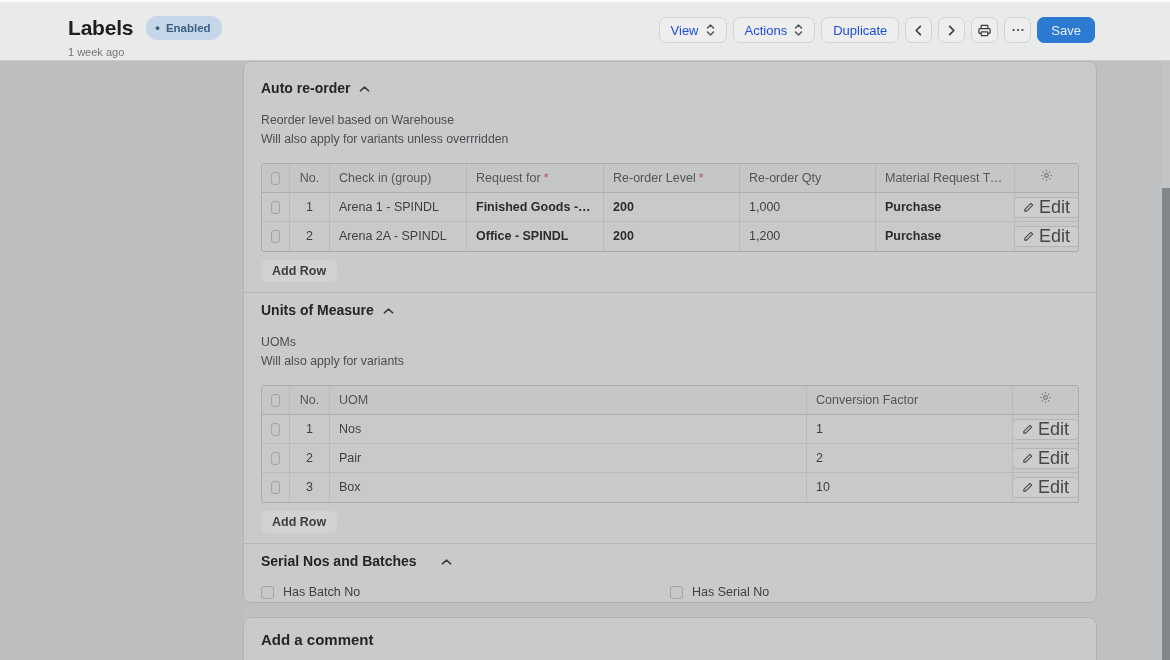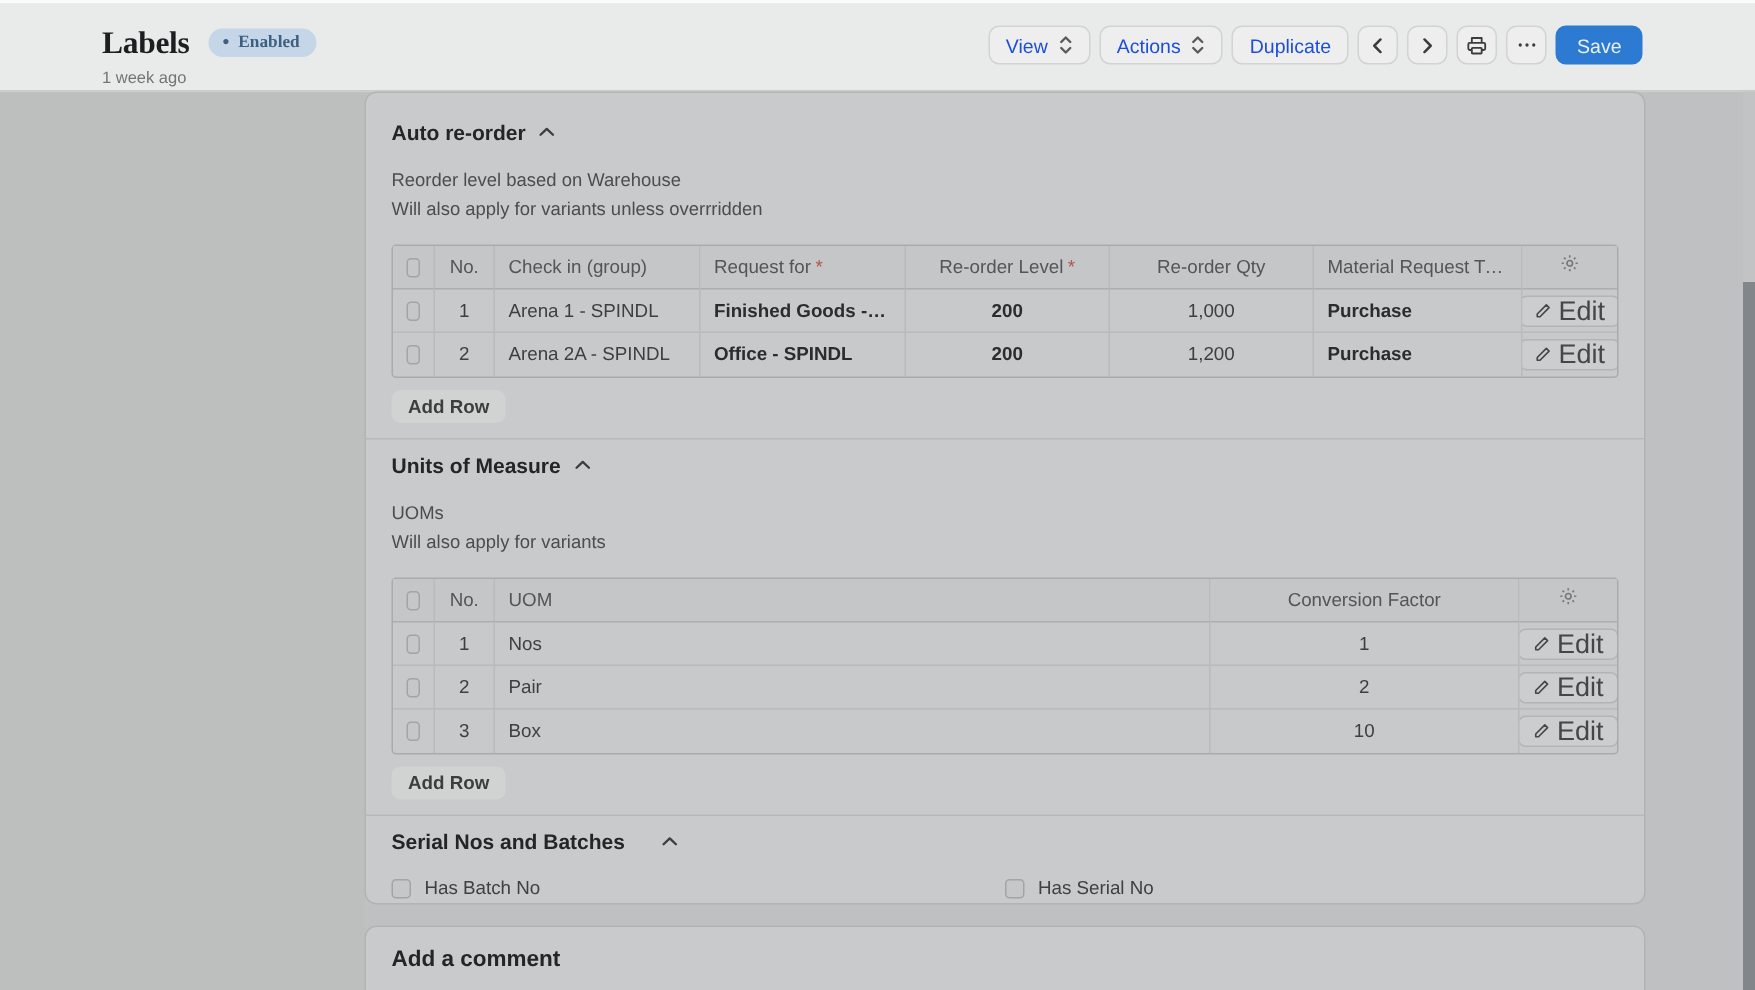--- a/index.html
+++ b/index.html
@@ -4,21 +4,21 @@
 <style>
   * { margin:0; padding:0; box-sizing:border-box; }
   html,body { width:1170px; height:660px; overflow:hidden; }
   body { font-family:"Liberation Sans", sans-serif; background:#bfc0c1; position:relative; }
 
   .page { position:absolute; inset:0; width:1170px; height:660px; background:#bfc0c1; overflow:hidden; }
 
   
   .page-head { position:absolute; left:0; top:0; width:1170px; height:61px; background:#e9eaea; border-bottom:1px solid #c9caca; }
   .page-head::before { content:""; position:absolute; left:0; top:0; width:100%; height:2px; background:#fbfbfb; }
-  .title-wrap { position:absolute; left:68px; top:16px; display:flex; align-items:center; gap:13px;font-family:Liberation Serif, serif; }
+  .title-wrap { position:absolute; left:68px; top:16px; display:flex; gap:13px; }
   .page-title { font-size:21px; font-weight:700; color:#1d1e1f; letter-spacing:-0.2px; }
   .status-badge { display:inline-flex; align-items:center; gap:6px; background:#c4d6e8; color:#3d5f80; font-size:11.5px; font-weight:600; padding:3px 11px 4px 9px; border-radius:11px; }
   .status-badge .dot { font-size:13px; line-height:8px; }
   .modified-label { position:absolute; left:68px; top:46px; font-size:11px; color:#737476; }
 
   .toolbar { position:absolute; right:75px; top:17px; display:flex; gap:6px; align-items:center; }
   .tb-btn { display:inline-flex; align-items:center; justify-content:center; gap:7px; height:26px; padding:0 11px;
             background:#eeeeee; border:1px solid #d2d3d3; border-radius:7px; font-size:13px; color:#1d4ed8; cursor:pointer; font-family:inherit; }
   .tb-btn.icon-only { width:27px; padding:0; }
   .tb-btn svg { display:block; }
@@ -45,21 +45,21 @@
 
   
   .grid { display:grid; width:818px; background:#c8c9ca; border:1px solid #a9abac; border-radius:3px; font-size:12.5px; color:#3e3f41; margin-top:14px; }
   .grid1 { grid-template-columns:28px 40px 137px 137px 136px 136px 139px 1fr; }
   .grid2 { grid-template-columns:28px 40px 477px 206px 1fr; }
   .gcell { height:29px; line-height:28px; padding:0 9px; border-right:1px solid #b9babb; border-bottom:1px solid #b9babb;
            white-space:nowrap; overflow:hidden; text-overflow:ellipsis; }
   .gcell.last-col { border-right:none; }
   .grid .row-last { border-bottom:none; }
   .ghead { color:#545556; background:#c5c6c7; border-bottom:1px solid #adaeaf; }
-  .num { text-align:center; }
+  .num { text-align:left; }
   .ctr { text-align:center; }
   .bold { font-weight:700; color:#2b2c2d; }
   .chk-cell { display:flex; align-items:center; justify-content:center; }
   .checkbox { width:13px; height:13px; border:1px solid #a3a4a6; border-radius:3px; background:#c6c7c8; display:inline-block; cursor:pointer; }
   .req { color:#b0564f; margin-left:3px; }
   .gear-cell { display:flex; align-items:center; justify-content:center; color:#77787a; cursor:pointer; }
   .edit-cell { display:flex; align-items:center; justify-content:center; }
   .edit-btn { display:inline-flex; align-items:center; gap:5px; height:21px; padding:0 9px; background:#cccdce;
               border:1px solid #b3b4b5; border-radius:5px; color:#454647; font-size:18px; font-family:inherit; cursor:pointer; }
 

